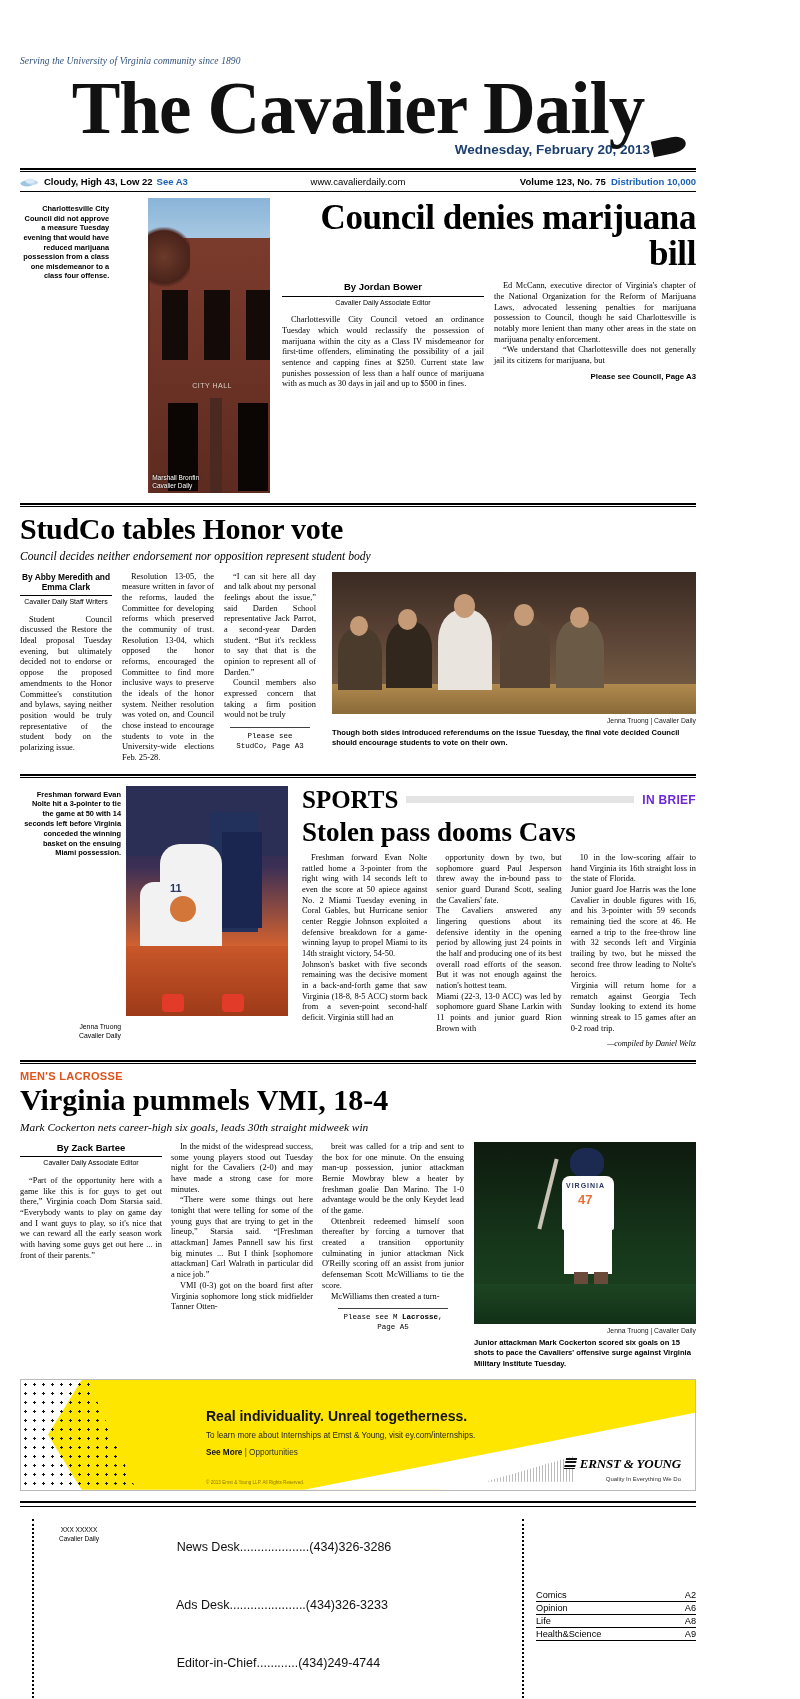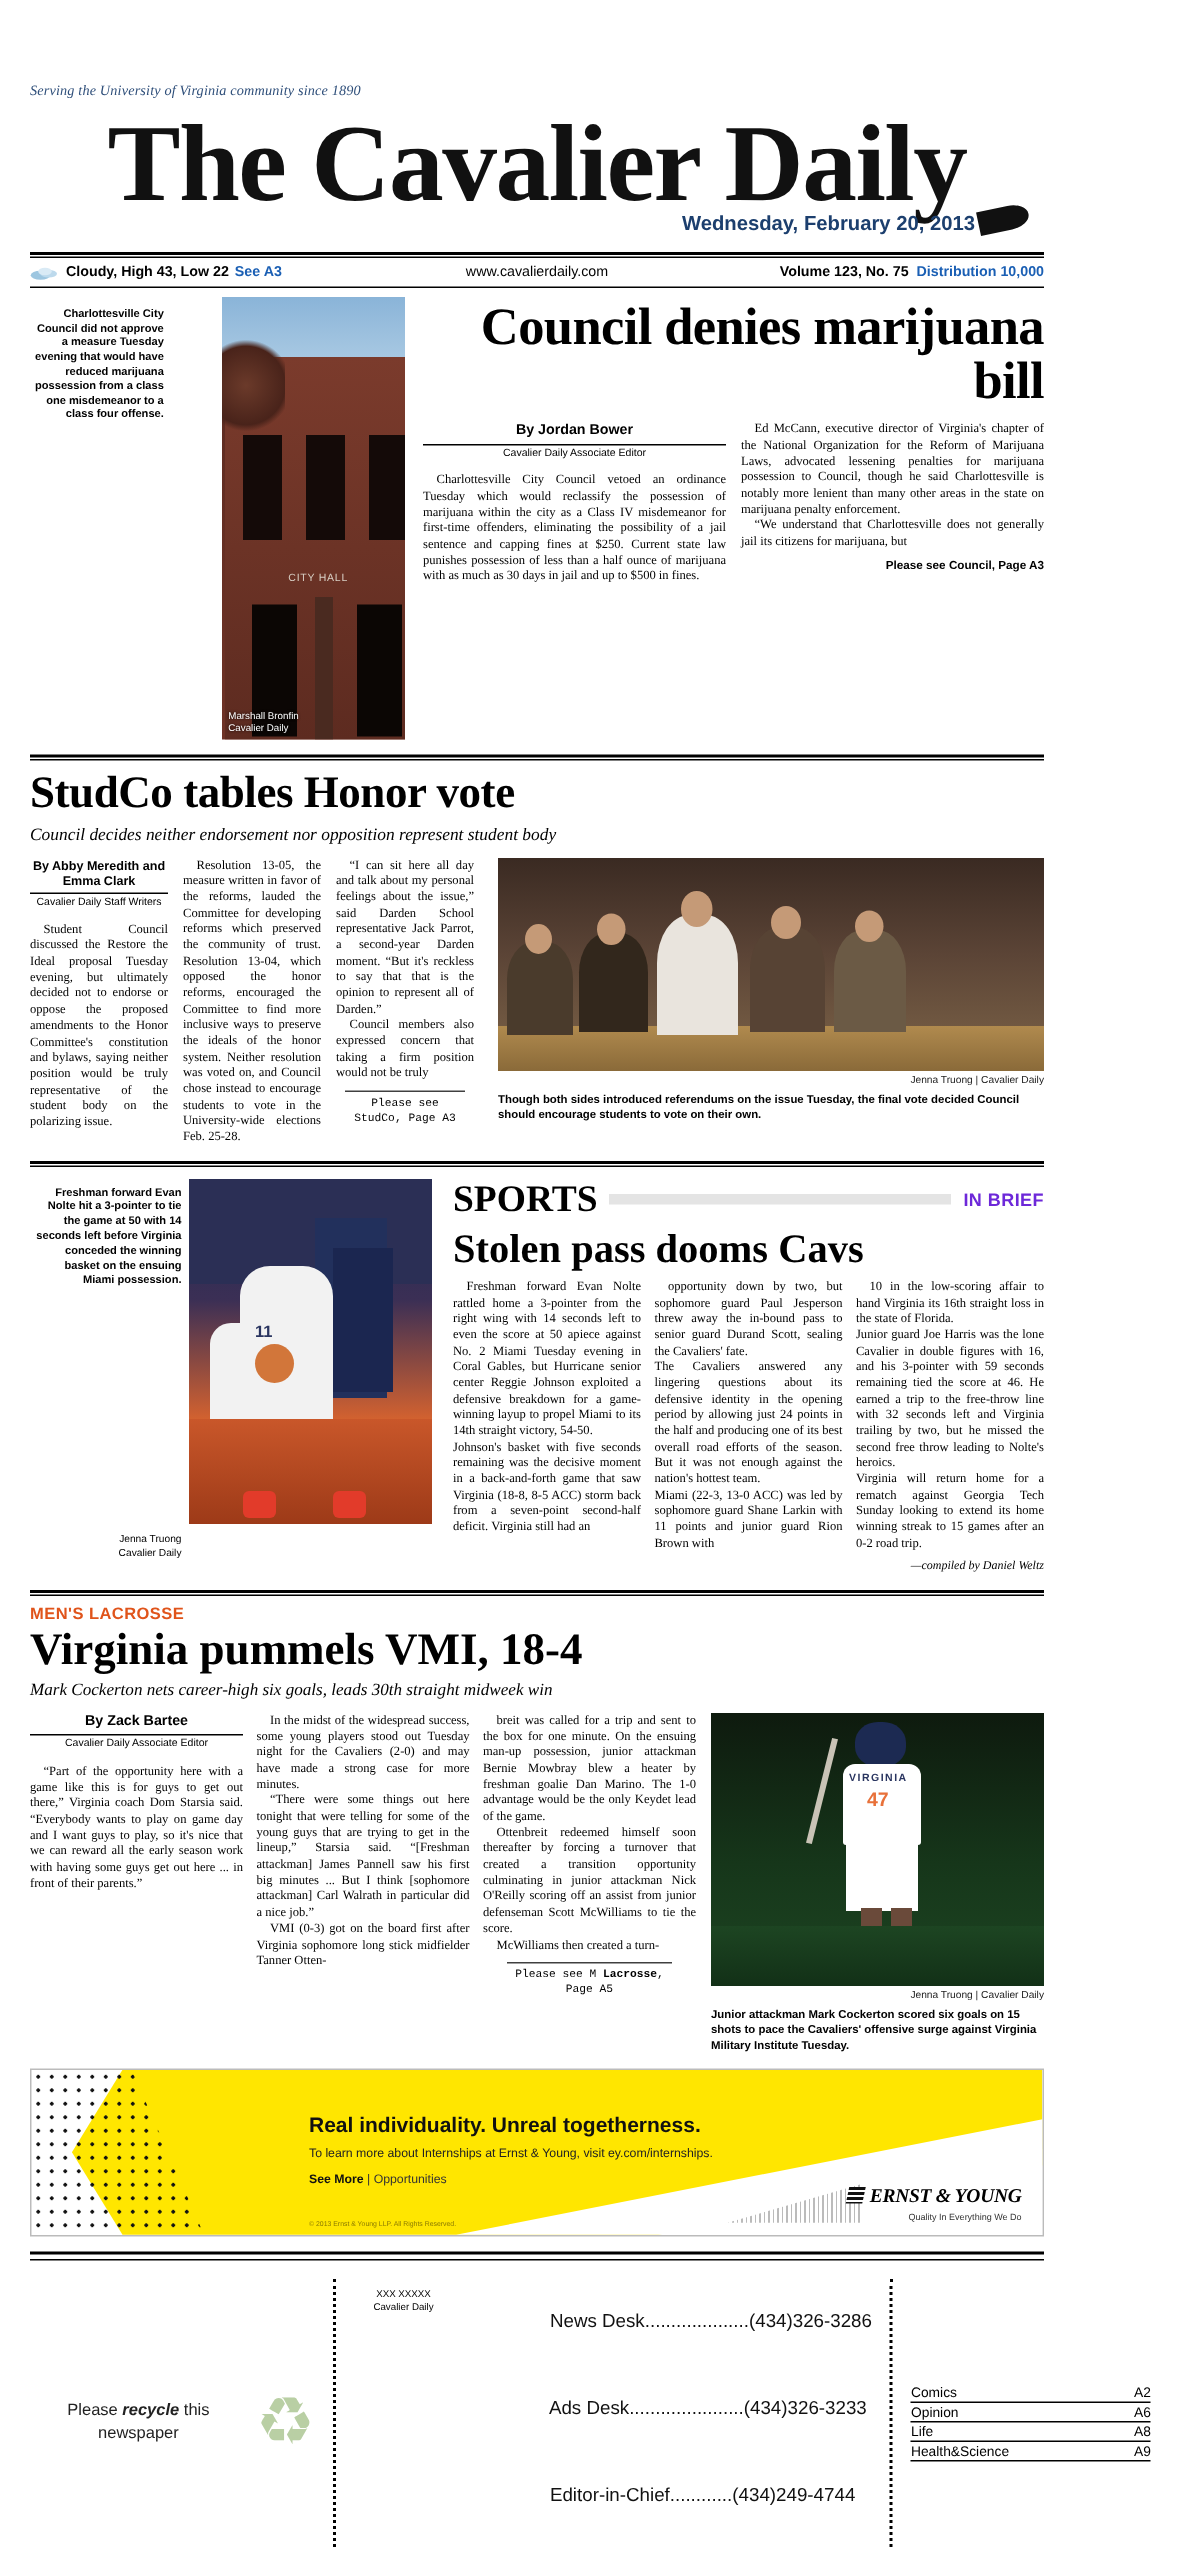--- a/index.html
+++ b/index.html
@@ -475,21 +475,21 @@
     <div class="studco">
       <div class="c body-col">
         <div class="byline" style="font-size:8.4px;">By Abby Meredith and Emma Clark</div>
         <div class="byline-title">Cavalier Daily Staff Writers</div>
         <p>Student Council discussed the Restore the Ideal proposal Tuesday evening, but ultimately decided not to endorse or oppose the proposed amendments to the Honor Committee's constitution and bylaws, saying neither position would be truly representative of the student body on the polarizing issue.</p>
       </div>
       <div class="c body-col">
         <p>Resolution 13-05, the measure written in favor of the reforms, lauded the Committee for developing reforms which preserved the community of trust. Resolution 13-04, which opposed the honor reforms, encouraged the Committee to find more inclusive ways to preserve the ideals of the honor system. Neither resolution was voted on, and Council chose instead to encourage students to vote in the University-wide elections Feb. 25-28.</p>
       </div>
       <div class="c body-col">
-        <p>“I can sit here all day and talk about my personal feelings about the issue,” said Darden School representative Jack Parrot, a second-year Darden moment. “But it's reckless to say that that is the opinion to represent all of Darden.”</p>
+        <p>“I can sit here all day and talk about my personal feelings about the issue,” said Darden School representative Jack Parrot, a second-year Darden student. “But it's reckless to say that that is the opinion to represent all of Darden.”</p>
         <p>Council members also expressed concern that taking a firm position would not be truly</p>
         <div class="jump">
           <span>Please see</span>
           <span>StudCo</span><span>, Page A3</span>
         </div>
       </div>
 
       <div class="photo-col">
         <div class="studco-photo photo">
           <div class="sp-table"></div>
@@ -629,26 +629,20 @@
     <div class="ad-logo">
       <span class="ad-logo-mark"></span>
       <span>ERNST &amp; YOUNG</span>
     </div>
     <div class="ad-logo-tag">Quality In Everything We Do</div>
   </div>
 
   <div class="footer">
     <div class="footer-inner">
 
-      <div class="f-recycle">
-        <div class="f-recycle-text">
-          <span>Please </span><i>recycle</i><span> this newspaper</span>
-        </div>
-        <div class="recycle-glyph">♻</div>
-      </div>
 
       <div class="vdots"></div>
 
       <div class="f-contact">
         <div class="f-contact-row">
           <div class="f-barcodeish">
             <div>XXX XXXXX</div>
             <div>Cavalier Daily</div>
           </div>
           <div class="f-lines">

